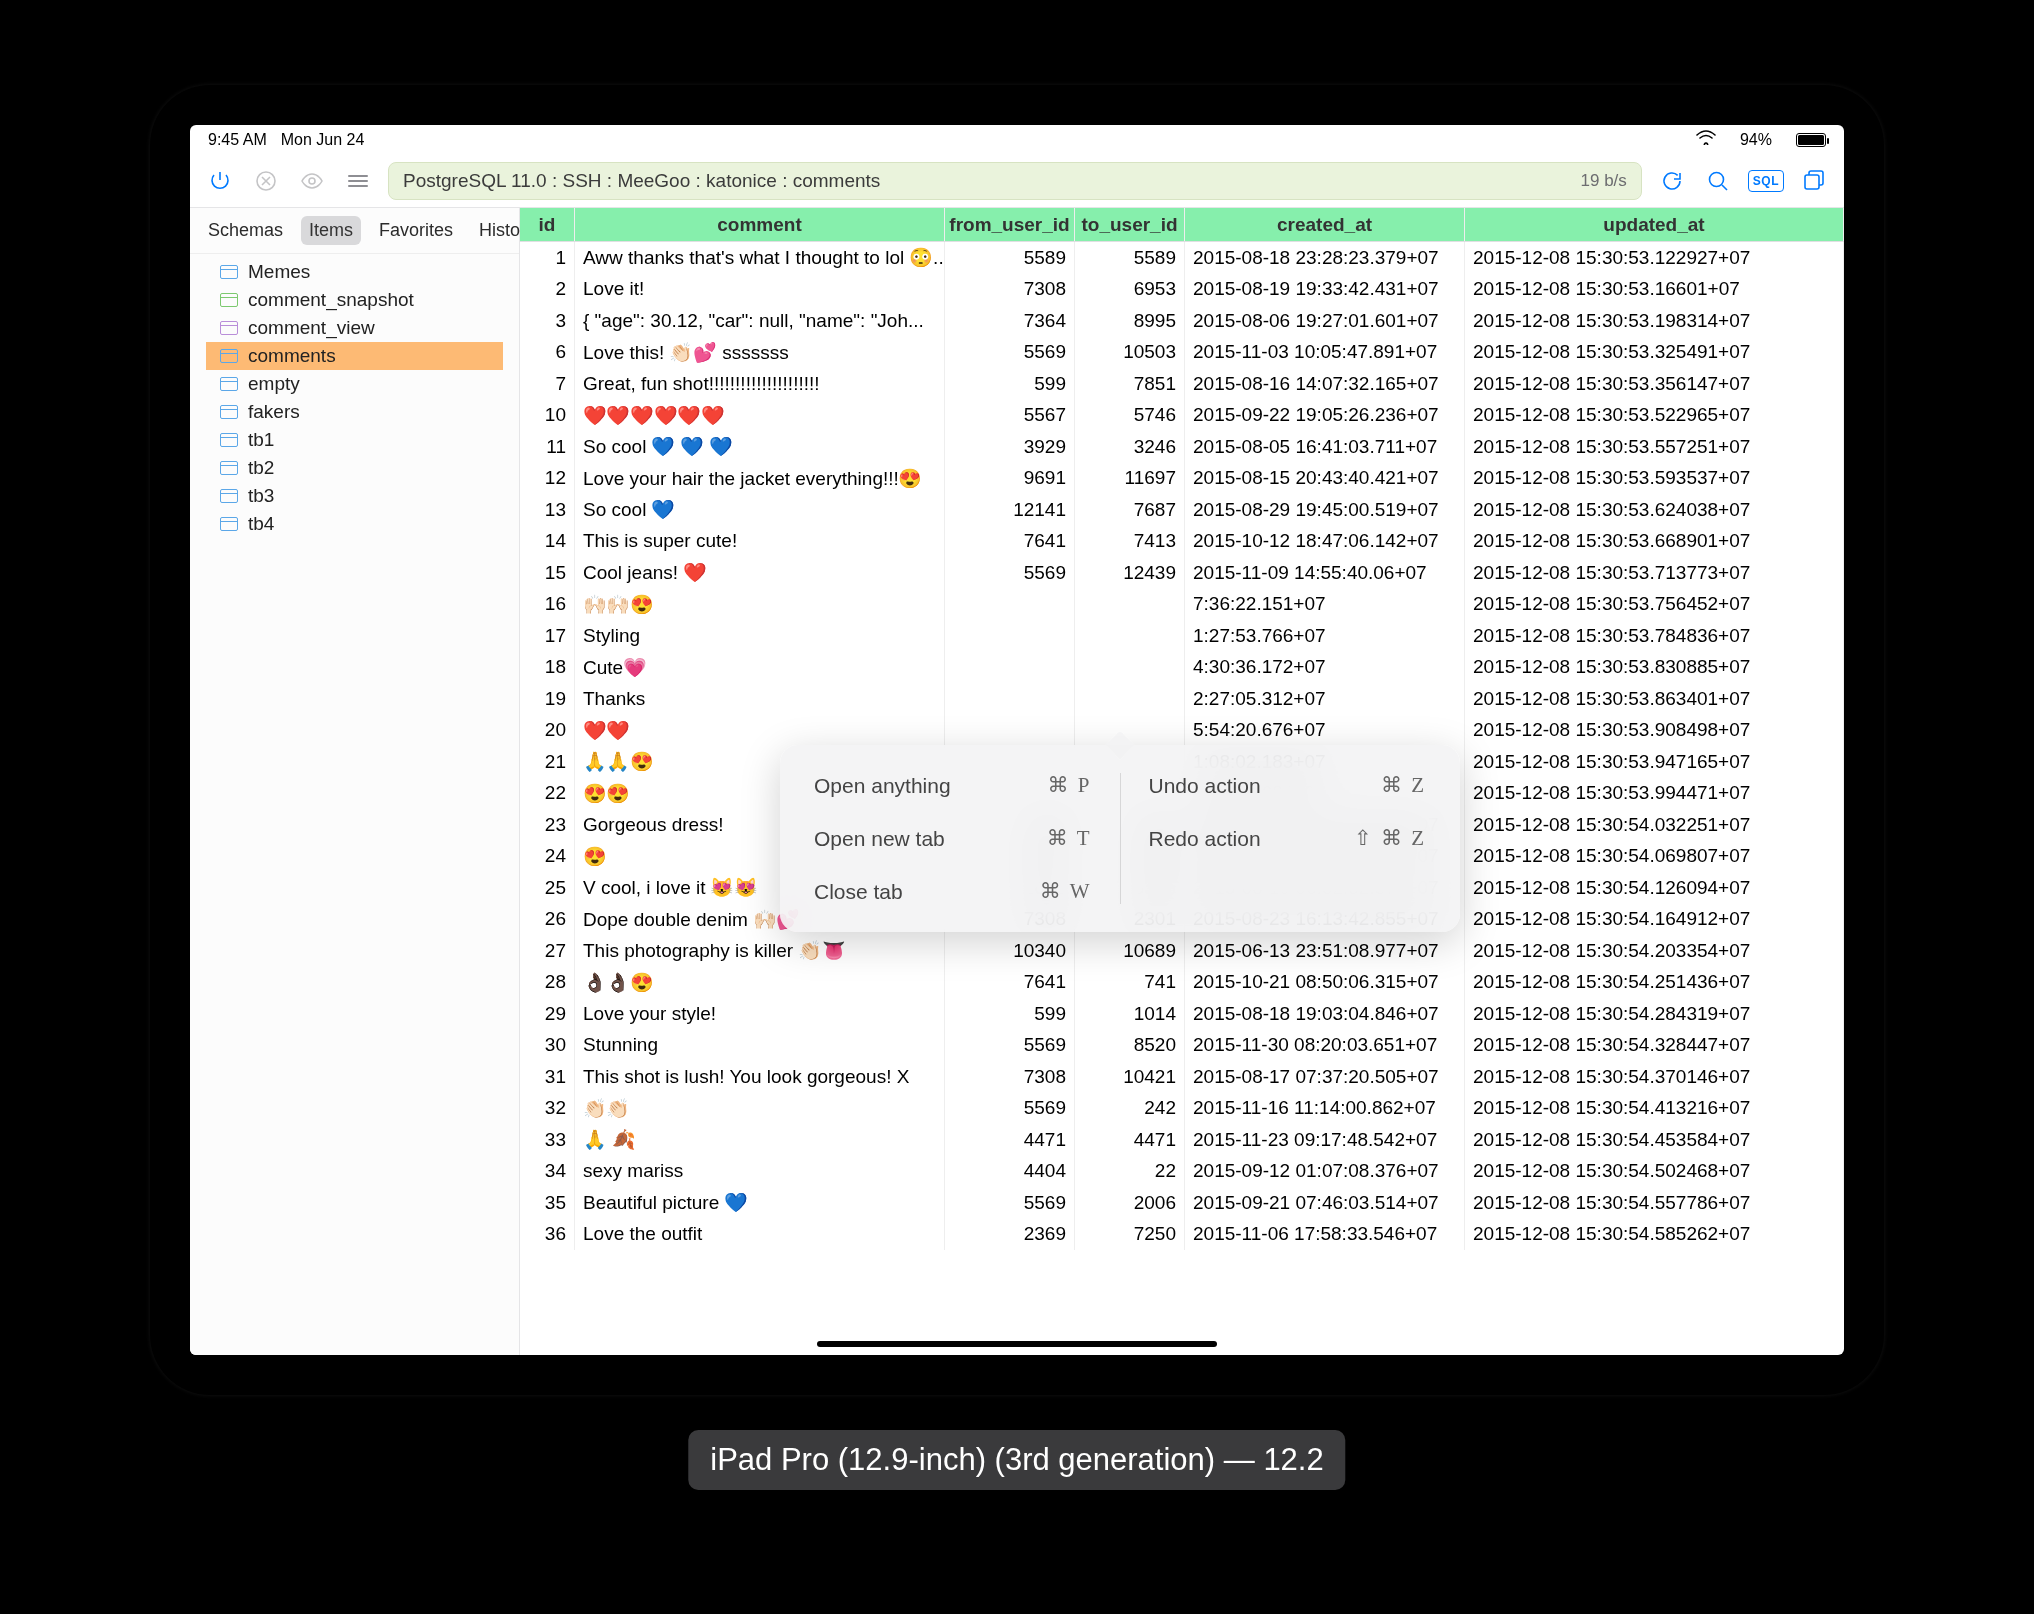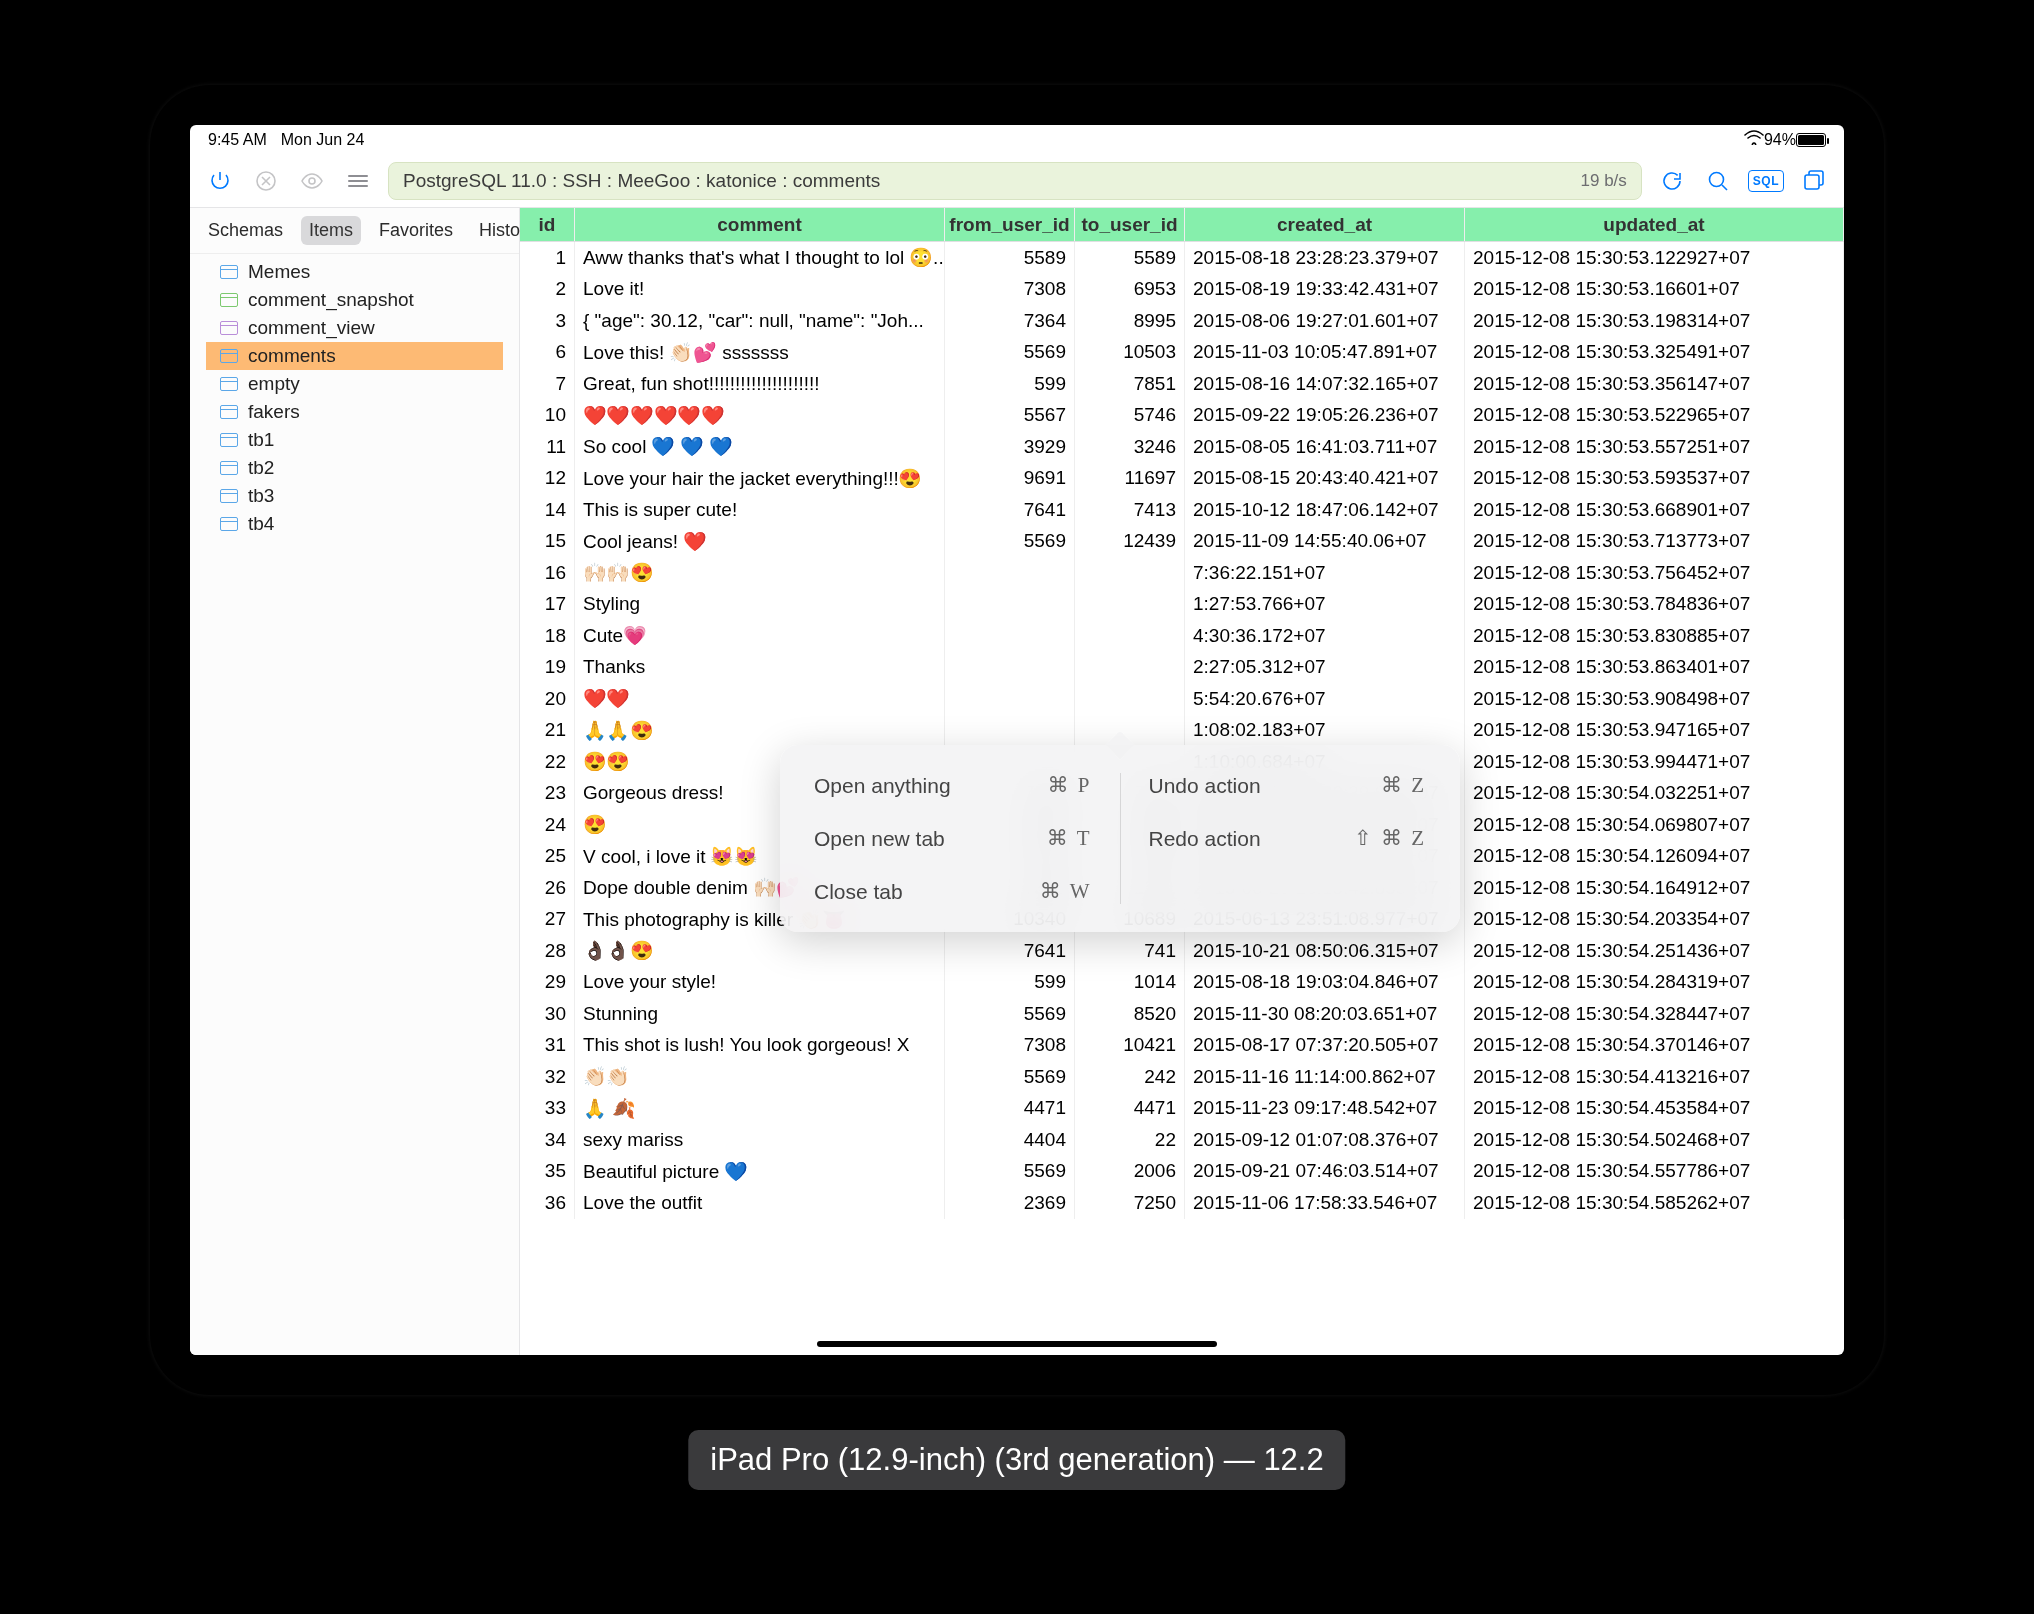--- a/index.html
+++ b/index.html
@@ -35,21 +35,21 @@
   .status-bar {
     height: 30px;
     display: flex;
     align-items: center;
     padding: 0 18px;
     font-size: 16px;
     color: #000;
     font-weight: 500;
   }
   .status-left { flex: 0 0 auto; display: flex; gap: 14px; }
-  .status-right { margin-left: auto; display: flex; align-items: center; gap: 0; }
+  .status-right { margin-left: auto; display: flex; align-items: center; gap: 24px; }
   .wifi { font-size: 17px; }
   .battery-body {
     width: 30px; height: 14px;
     border: 1.5px solid #000; border-radius: 3px;
     position: relative; display: inline-block;
   }
   .battery-body::after {
     content:""; position:absolute; right:-4px; top:4px; width:2.5px; height:6px; background:#000; border-radius:1px;
   }
   .battery-fill { position:absolute; left:1px; top:1px; bottom:1px; width: 94%; background:#000; border-radius:1.5px; }
@@ -408,20 +408,28 @@
             </div>
             <div class="trow">
               <div class="c-id">12</div>
               <div class="c-comment">Love your hair the jacket everything!!!😍</div>
               <div class="c-from">9691</div>
               <div class="c-to">11697</div>
               <div class="c-created">2015-08-15 20:43:40.421+07</div>
               <div class="c-updated">2015-12-08 15:30:53.593537+07</div>
             </div>
             <div class="trow">
+              <div class="c-id">13</div>
+              <div class="c-comment">So cool 💙</div>
+              <div class="c-from">12141</div>
+              <div class="c-to">7687</div>
+              <div class="c-created">2015-08-29 19:45:00.519+07</div>
+              <div class="c-updated">2015-12-08 15:30:53.624038+07</div>
+            </div>
+            <div class="trow">
               <div class="c-id">14</div>
               <div class="c-comment">This is super cute!</div>
               <div class="c-from">7641</div>
               <div class="c-to">7413</div>
               <div class="c-created">2015-10-12 18:47:06.142+07</div>
               <div class="c-updated">2015-12-08 15:30:53.668901+07</div>
             </div>
             <div class="trow">
               <div class="c-id">15</div>
               <div class="c-comment">Cool jeans! ❤️</div>

